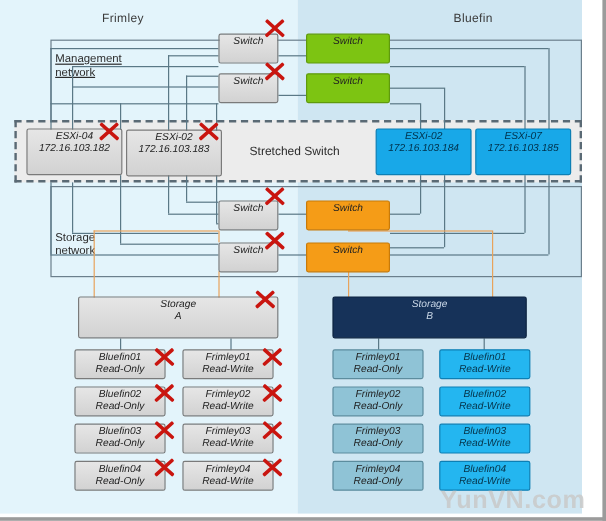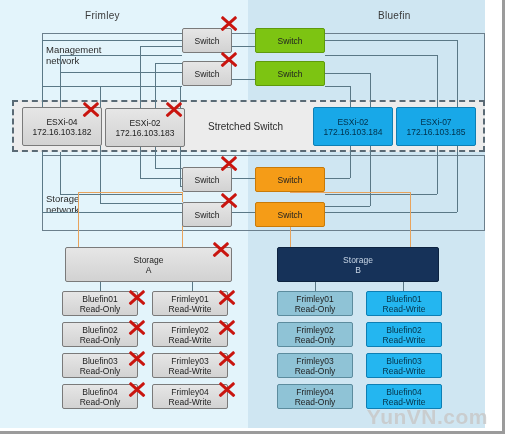--- a/index.html
+++ b/index.html
@@ -72,26 +72,26 @@
     color: #2b2b2b;
   }
   .node {
     position: absolute;
     box-sizing: border-box;
     border: 1px solid #6b7f8c;
     border-radius: 2px;
     display: flex;
     flex-direction: column;
     align-items: center;
-    justify-content: center;
     font-size: 8.5px;
     line-height: 10px;
     color: #222;
     text-align: center;
     z-index: 6;
+    font-style: italic;
   }
   .node .l2 { font-size: 8.5px; }
   .gray   { background: linear-gradient(#e6e6e6,#d2d2d2); border-color:#7a7a7a; }
   .green  { background: #7dc412; border-color: #5f9a0c; }
   .orange { background: #f59c17; border-color: #c87a09; }
   .blue   { background: #18a8e8; border-color: #0d7fb4; color: #00304a; }
   .darkblue { background: #163259; border-color: #0d2340; color: #c8d6e6; }
   .lightblue { background: #8fc3d6; border-color: #5c8c9e; color: #1d1d1d; }
   .cyan   { background: #24b6f0; border-color: #0d7fb4; color: #063349; }
   .wire {
@@ -137,21 +137,21 @@
 
 <div id="canvas">
 
   <div class="site-panel" id="frimley-panel"></div>
   <div class="site-panel" id="bluefin-panel"></div>
 
   <div class="site-title" style="left:85px;top:10px;">Frimley</div>
   <div class="site-title" style="left:378px;top:10px;">Bluefin</div>
 
   <div class="zone-box" style="left:42px;top:33px;width:443px;height:118px;"></div>
-  <div class="zone-label" style="left:46px;top:44px;width:80px;">Management
+  <div class="zone-label" style="left:46px;top:44px;width:80px;text-decoration:underline;">Management
 network</div>
 
   <div class="zone-box" style="left:42px;top:155px;width:443px;height:76px;"></div>
   <div class="zone-label" style="left:46px;top:193px;width:70px;">Storage
 network</div>
 
   <div class="wire h" style="left:42px;top:40px;width:140px;"></div>
   <div class="wire v" style="left:42px;top:40px;height:72px;"></div>
   <div class="wire h" style="left:60px;top:55px;width:122px;"></div>
   <div class="wire v" style="left:60px;top:55px;height:57px;"></div>

